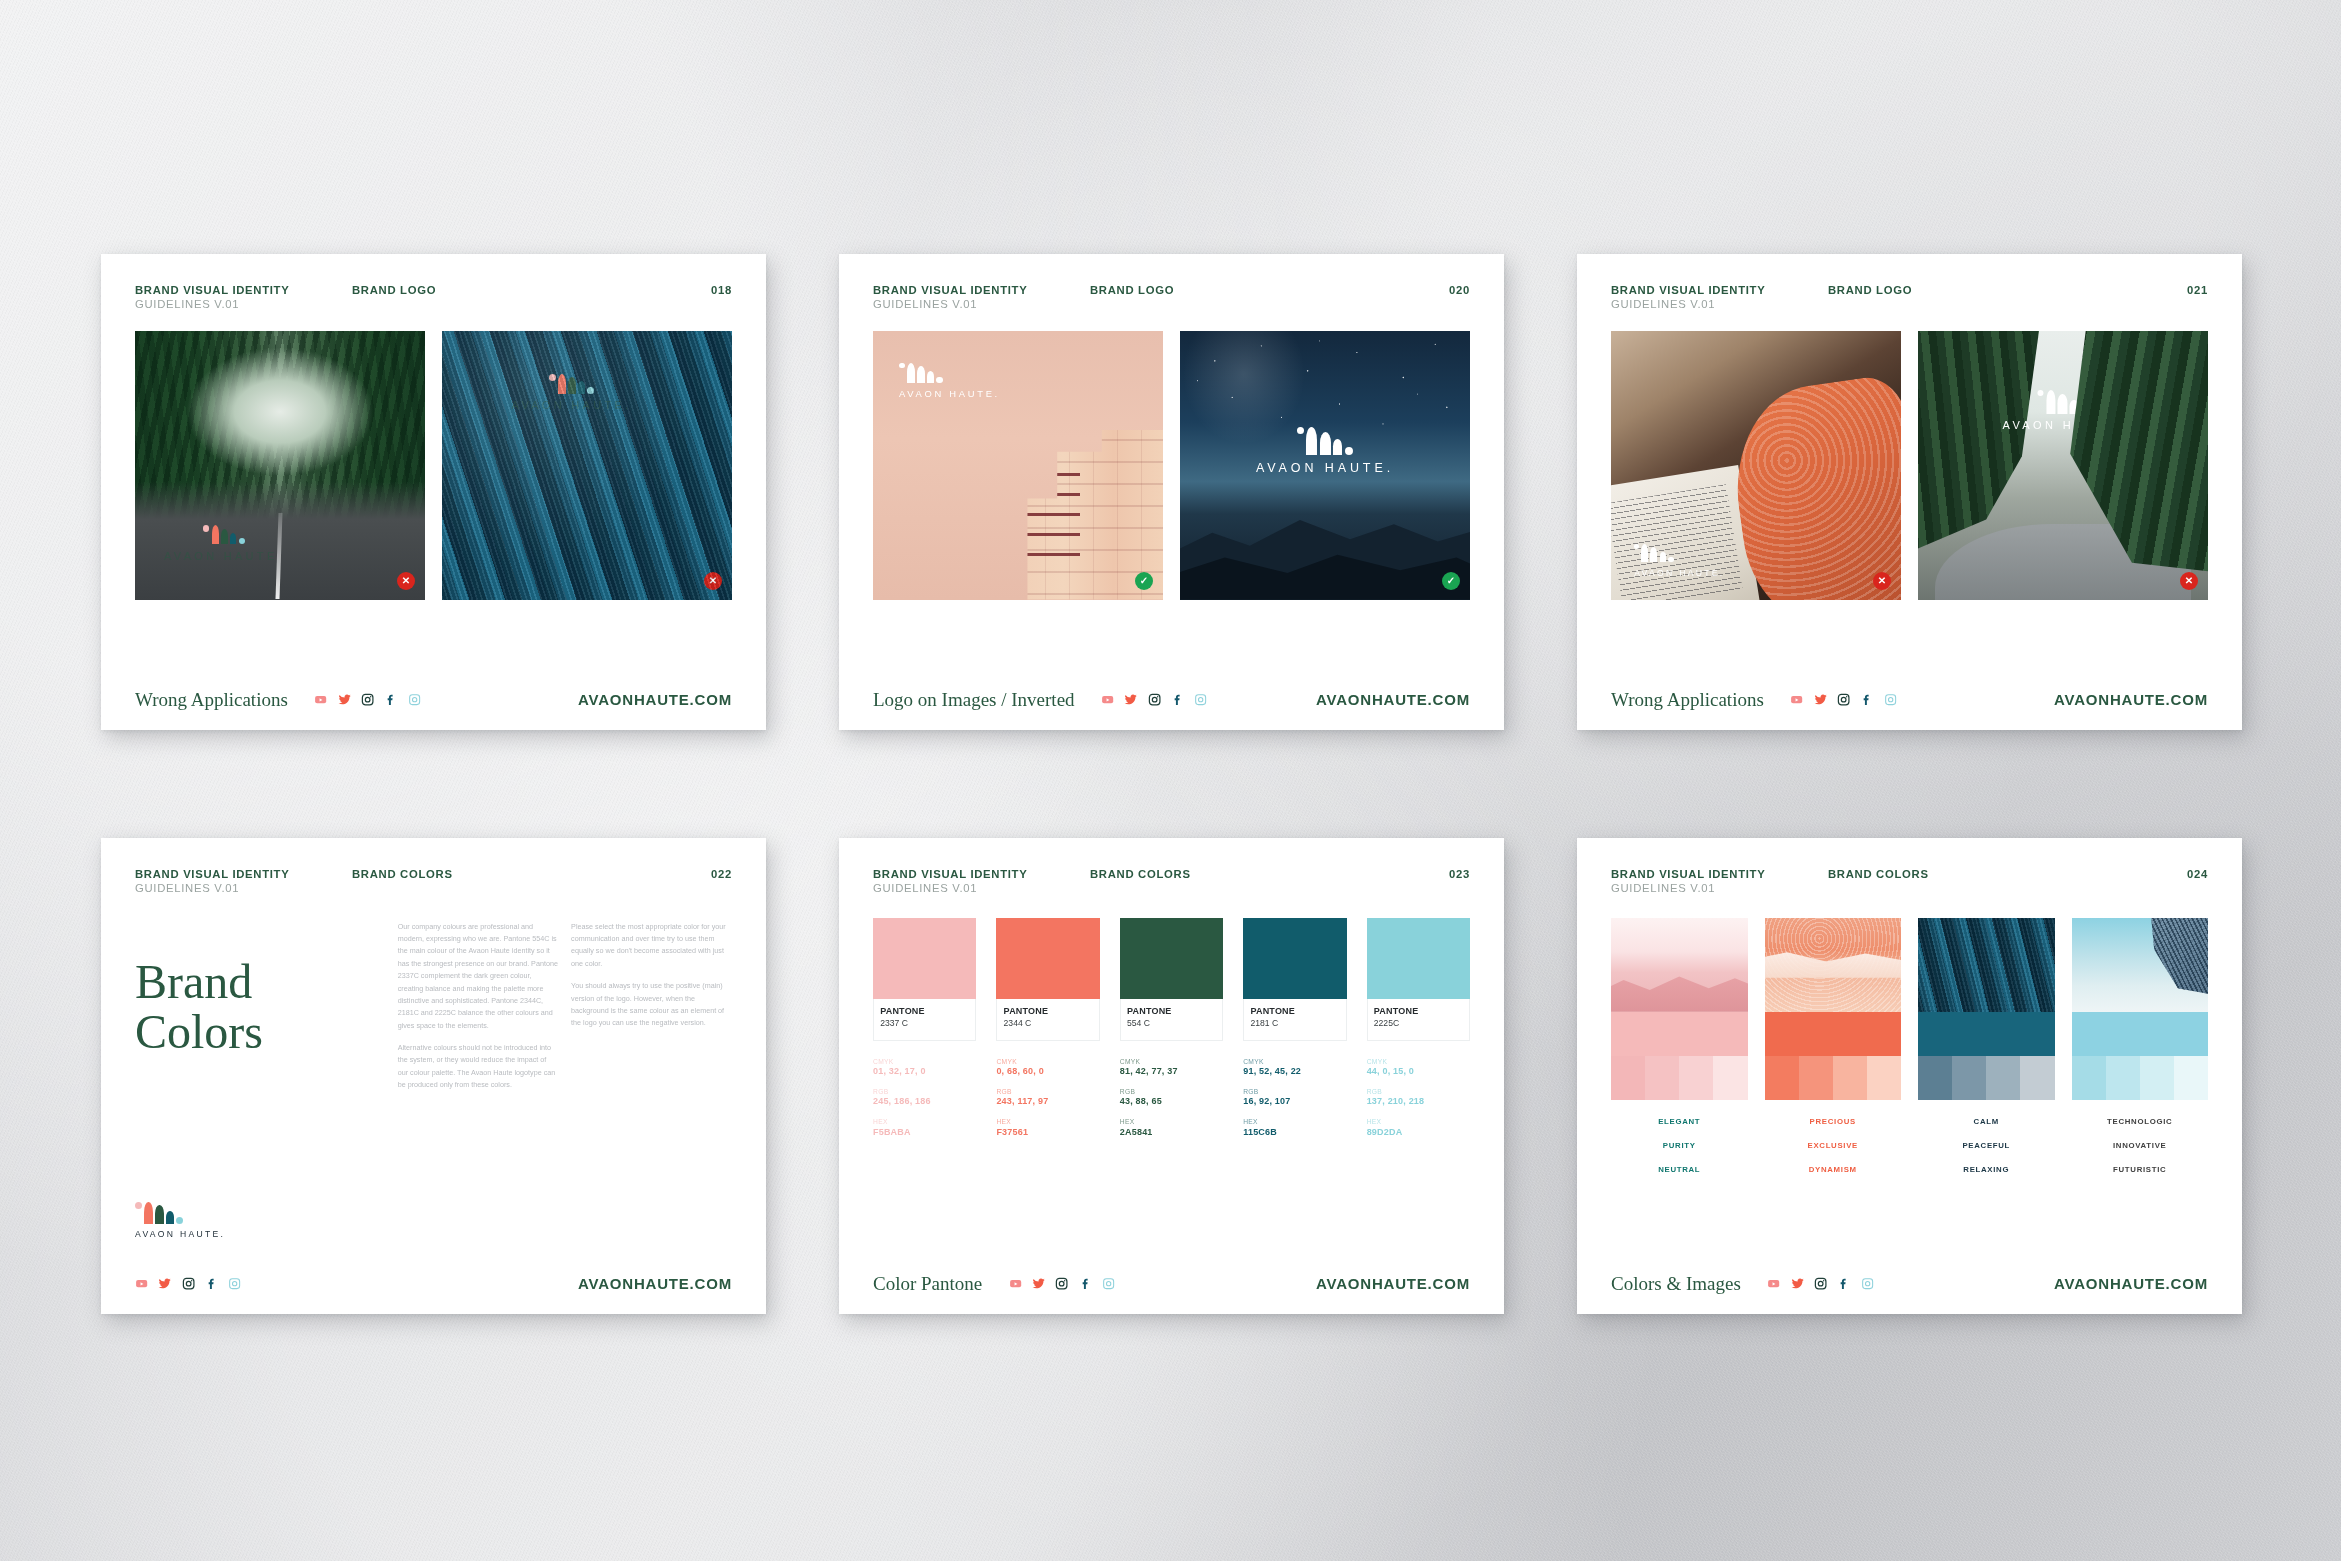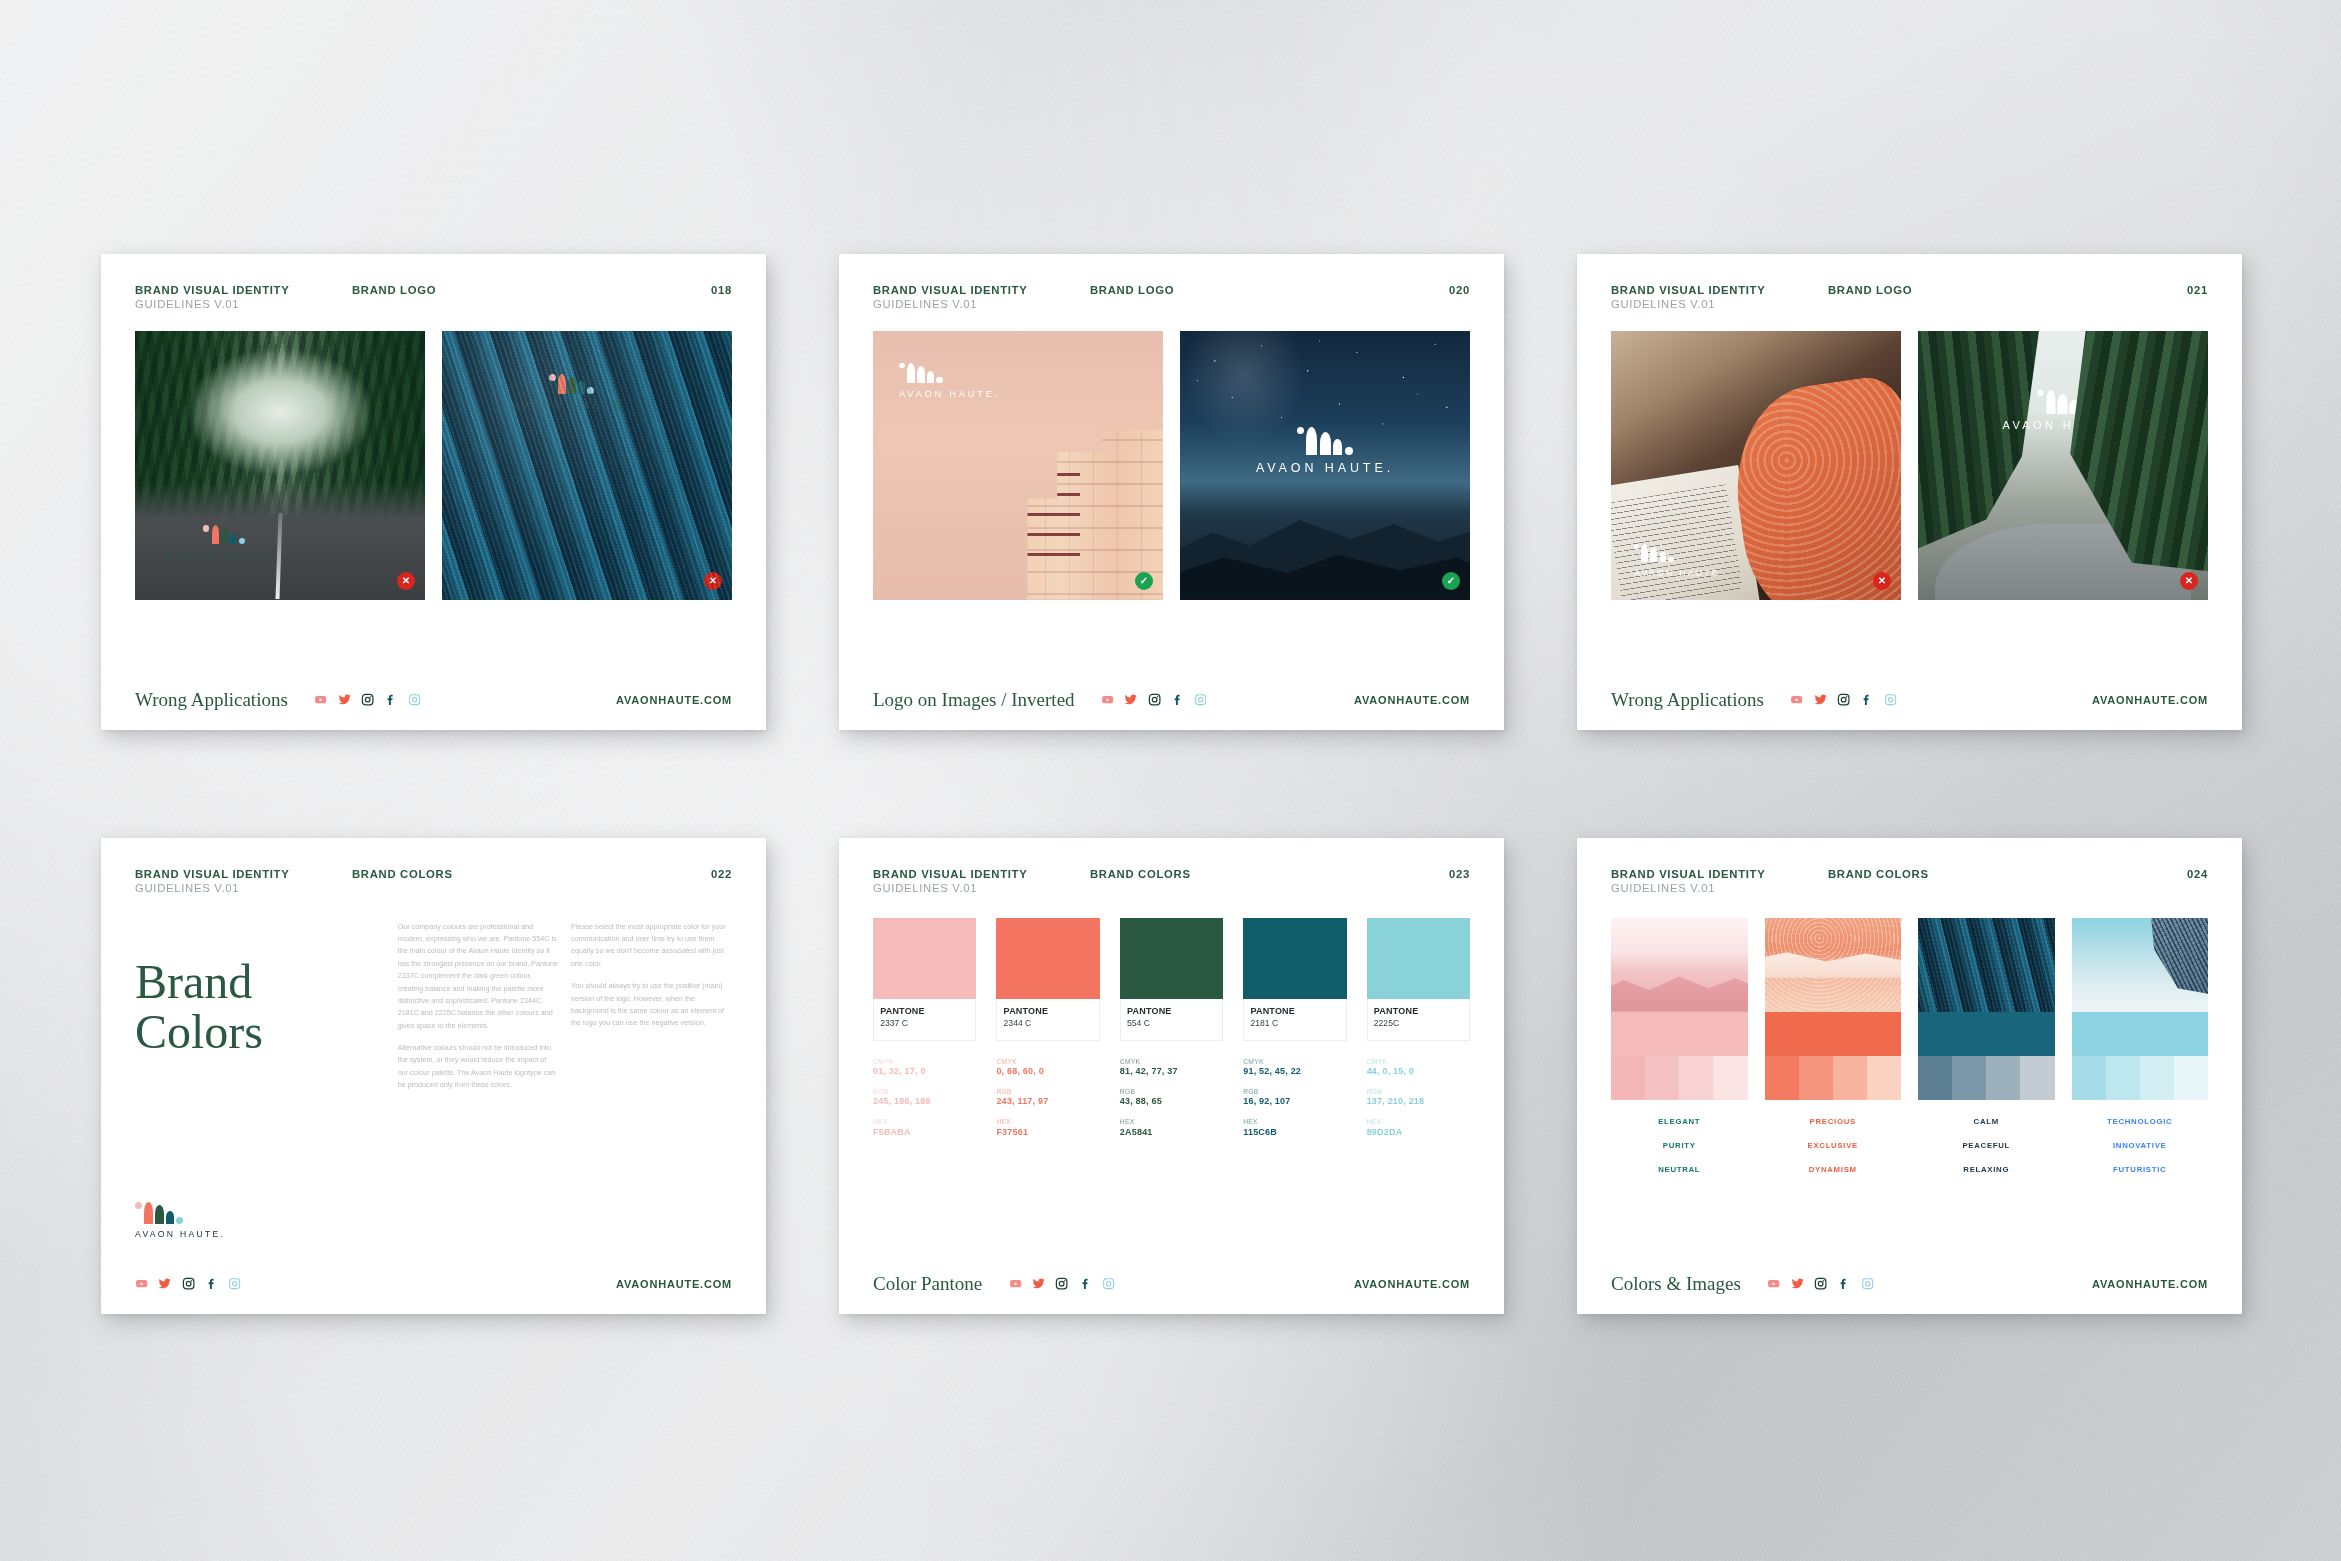--- a/index.html
+++ b/index.html
@@ -359,21 +359,21 @@
   .soc {
     width: 13.3px;
     height: 13.3px;
     display: flex;
     align-items: center;
     justify-content: center;
   }
   .soc svg { display: block; }
   .footer-url {
     margin-left: auto;
-    font-size: 11px;
+    font-size: 15px;
     font-weight: 700;
     letter-spacing: 0.8px;
     color: #2a5841;
   }
 
   
   .bc-body { display: flex; height: 100%; }
   .bc-left { width: 44%; position: relative; padding-top: 42px; }
   .bc-heading {
     font-family: "Liberation Serif", serif;
@@ -1104,21 +1104,21 @@
 
         <div class="ci-col">
           <div class="ci-photo cip-tech"></div>
           <div class="ci-solid" style="background:#8DD2E2;"></div>
           <div class="ci-tints">
             <span style="background:#A5DCE7;"></span>
             <span style="background:#BDE6EE;"></span>
             <span style="background:#D3EFF3;"></span>
             <span style="background:#E9F7F9;"></span>
           </div>
-          <div class="ci-words" style="color:#3b82f6;">
+          <div class="ci-words" style="color:#404040;">
             <div>TECHNOLOGIC</div>
             <div>INNOVATIVE</div>
             <div>FUTURISTIC</div>
           </div>
         </div>
 
       </div>
     </div>
 
     <div class="sheet-footer">

